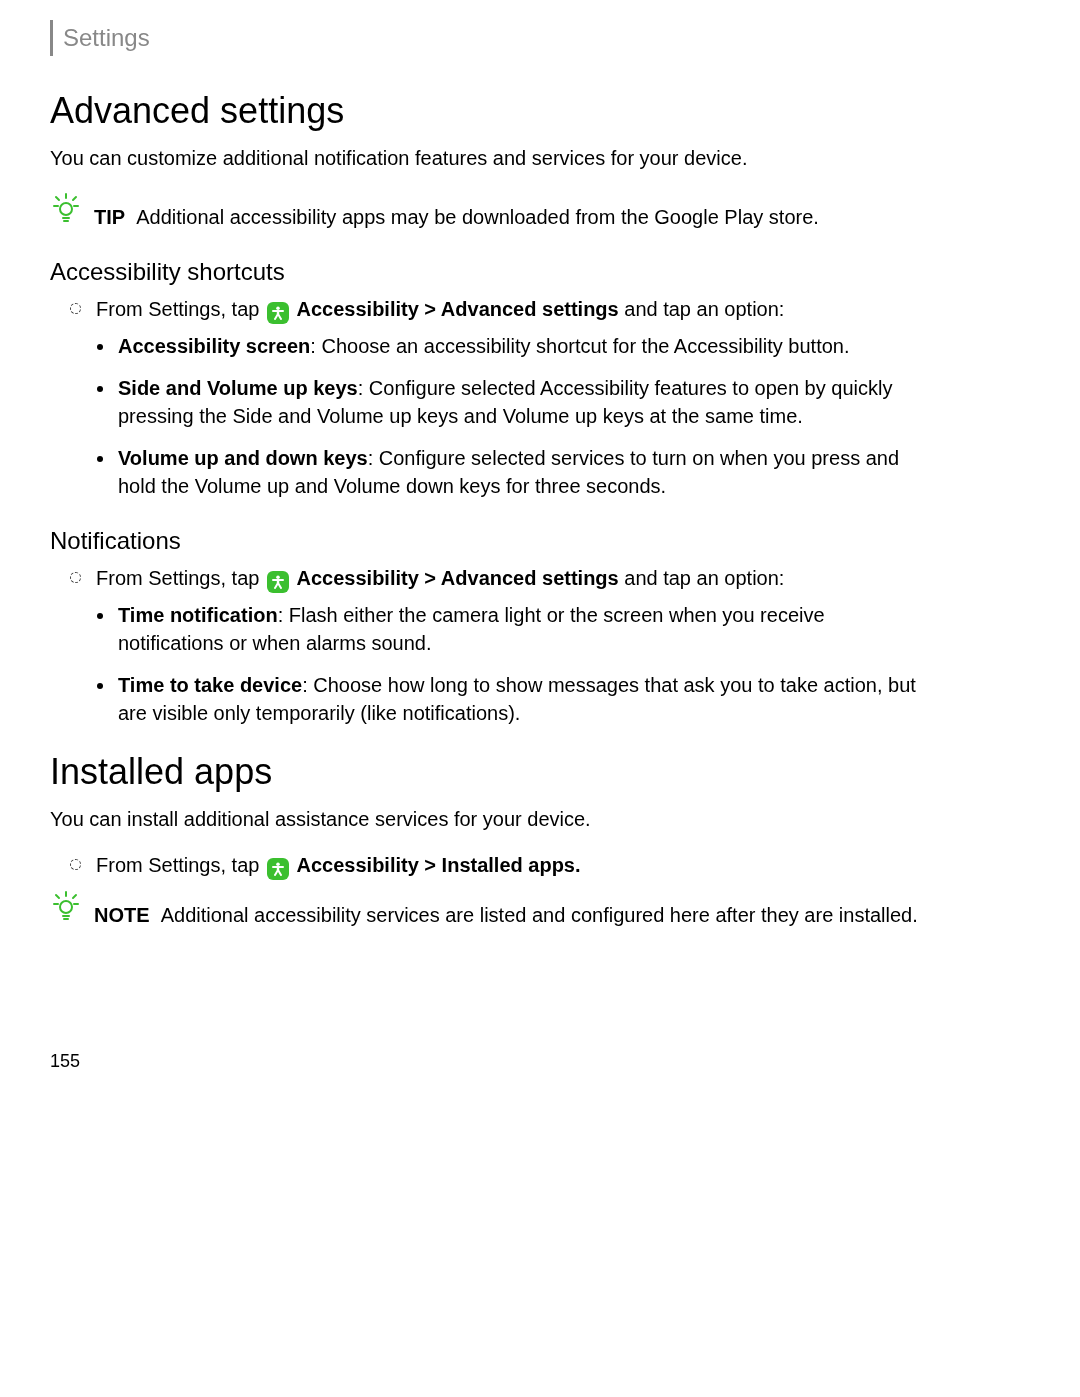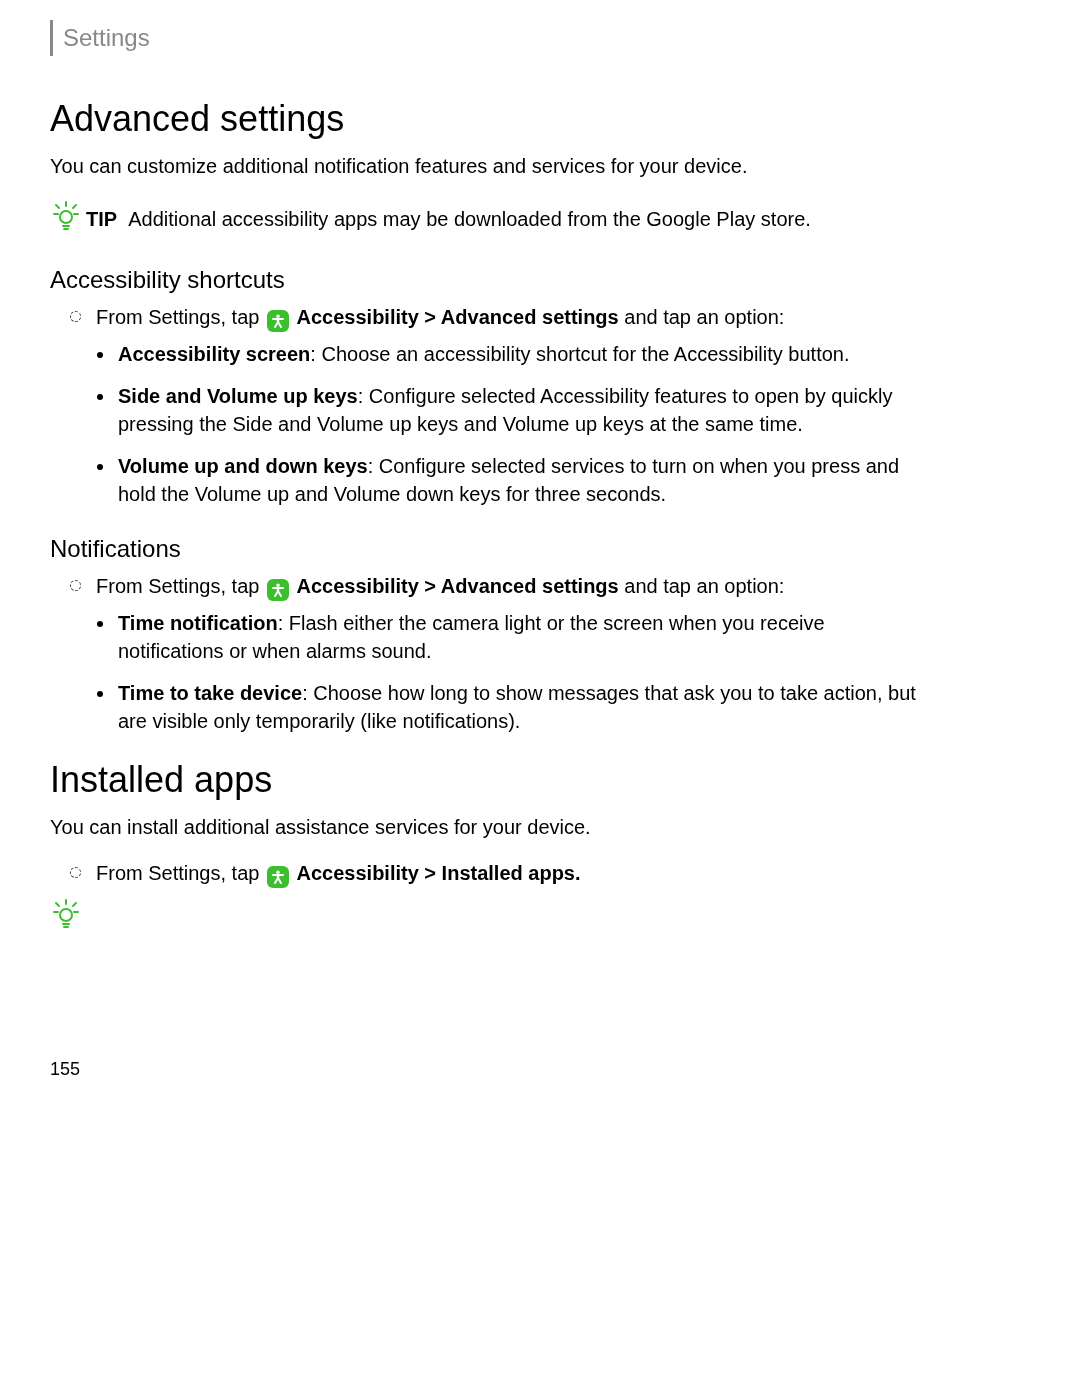--- a/index.html
+++ b/index.html
@@ -8,21 +8,21 @@
     color: #000;
     margin: 0;
     padding: 20px 50px 30px 50px;
     width: 980px;
     box-sizing: border-box;
     line-height: 1.4;
   }
   .header-row {
     display: flex;
     align-items: center;
-    margin-bottom: 38px;
+    margin-bottom: 30px;
   }
   .header-bar {
     width: 3px;
     height: 36px;
     background: #888;
     margin-right: 10px;
   }
   .header-label {
     color: #888;
     font-size: 24px;
@@ -37,22 +37,22 @@
     color: #000;
     font-weight: 400;
     font-size: 24px;
     margin: 24px 0 6px 0;
   }
   p.intro {
     margin: 4px 0 18px 0;
   }
   .callout {
     display: flex;
-    align-items: center;
-    gap: 4px;
+    align-items: flex-end;
+    gap: 12px;
     margin: 8px 0 10px 0;
   }
   .callout-body {
     flex: 1;
   }
   .callout-label {
     font-weight: 700;
   }
   .bulb {
     flex: 0 0 auto;
@@ -214,15 +214,19 @@
         <line x1="16" y1="2" x2="16" y2="6"></line>
         <line x1="4" y1="14" x2="8" y2="14"></line>
         <line x1="24" y1="14" x2="28" y2="14"></line>
         <line x1="6" y1="5" x2="9" y2="8"></line>
         <line x1="26" y1="5" x2="23" y2="8"></line>
         <line x1="13" y1="26" x2="19" y2="26"></line>
         <line x1="14" y1="29" x2="18" y2="29"></line>
       </g>
     </svg>
   </span>
+  <div class="callout-body">
+    <span class="callout-label">NOTE</span>
+    <span>&nbsp;</span><span>Additional accessibility services are listed and configured here after they are installed.</span>
+  </div>
 </div>
 
 <div class="page-num">155</div>
 
 </body></html>

